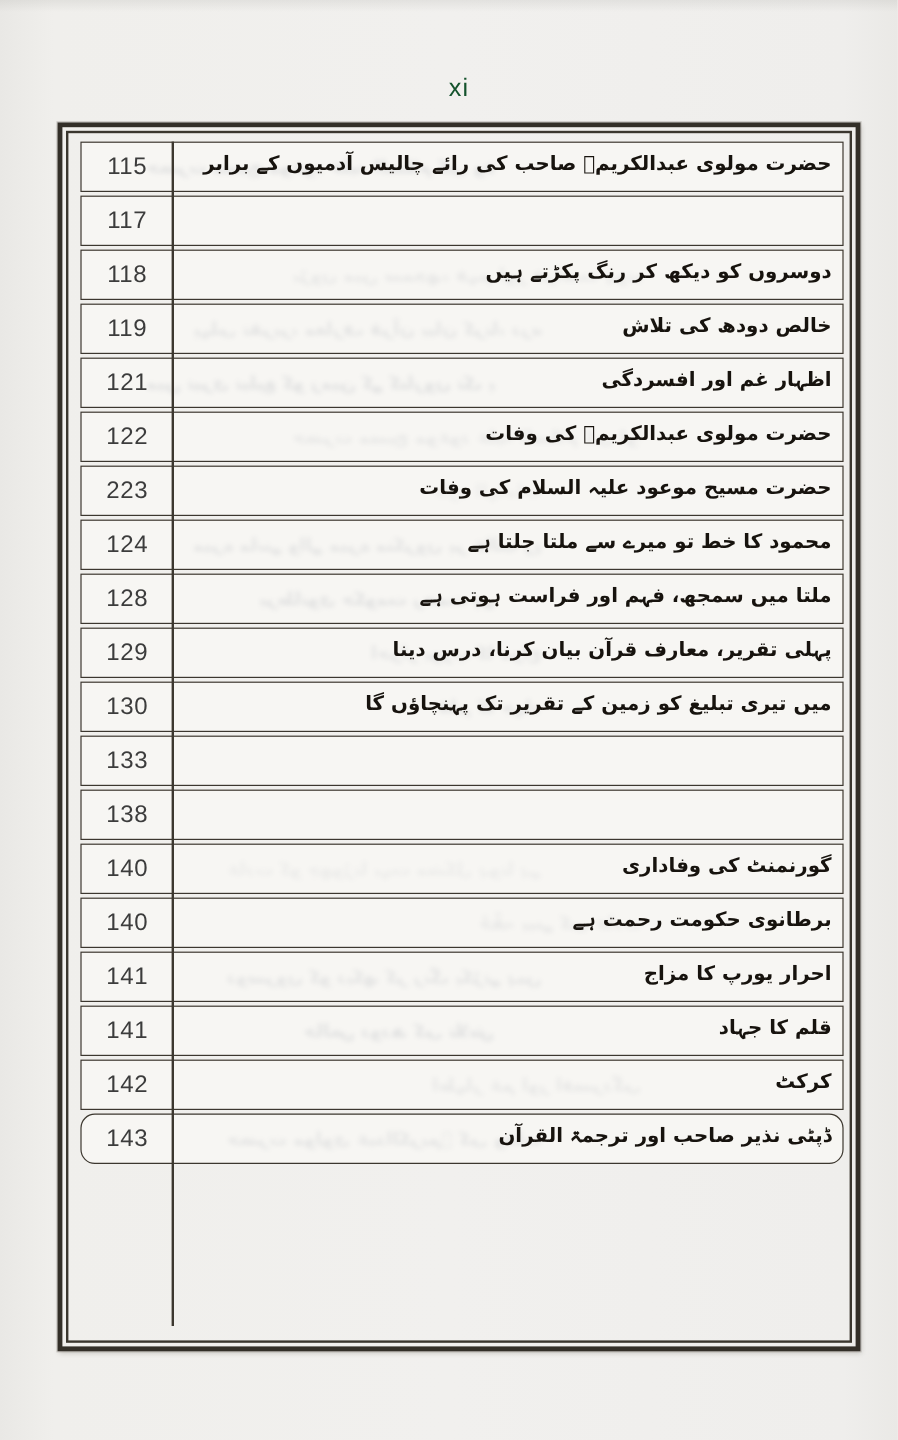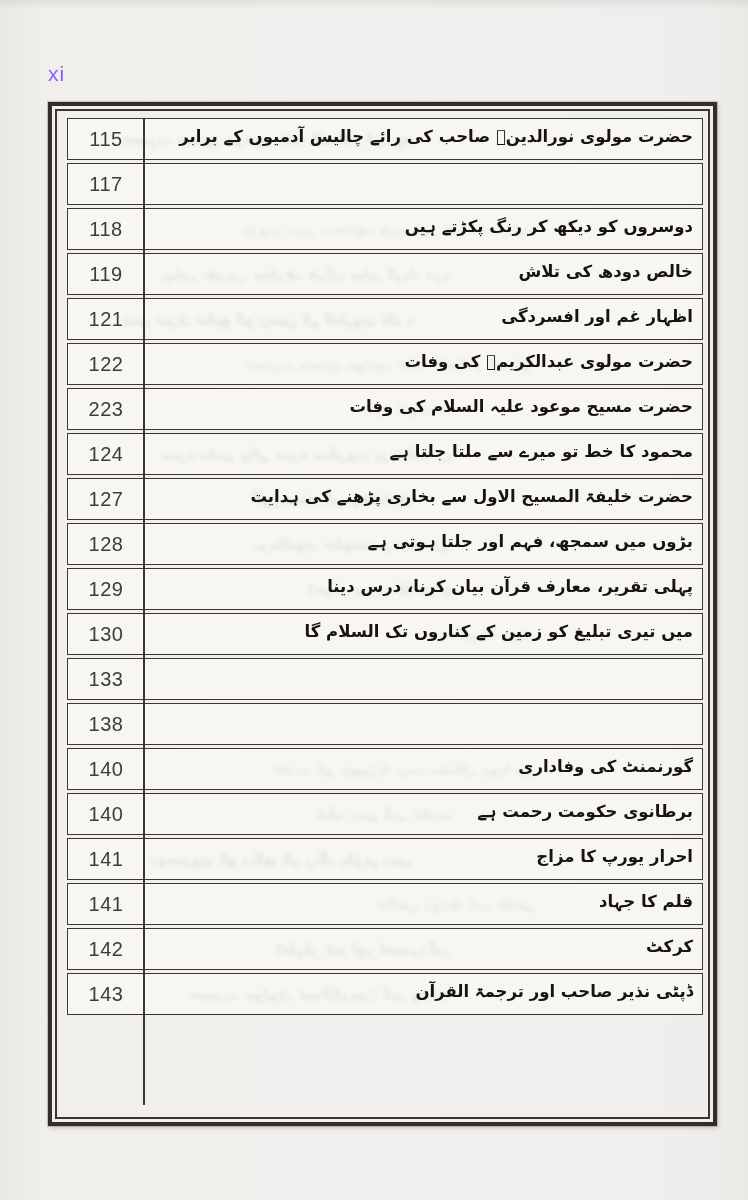--- a/index.html
+++ b/index.html
@@ -25,23 +25,24 @@
     content: "";
     position: absolute;
     left: 0; top: 0; right: 0; height: 10px;
     background: linear-gradient(180deg, rgba(160,160,155,0.18), rgba(160,160,155,0));
   }
   .folio {
     position: absolute;
     left: 48px;
     top: 62px;
     width: 669px;
+    text-align: center;
     font-size: 21px;
     letter-spacing: 1px;
-    color: #8b5cf6;
+    color: #14532d;
   }
   .frame-outer {
     position: absolute;
     left: 48px;
     top: 102px;
     width: 669px;
     height: 1024px;
     box-sizing: border-box;
     border: 4px solid #332f28;
     padding: 3px;
@@ -73,21 +74,21 @@
   .row {
     position: relative;
     box-sizing: border-box;
     height: 42px;
     margin-bottom: 3px;
     border: 1.5px solid #3c372f;
     background: #f7f6f3;
     display: flex;
     align-items: stretch;
   }
-  .row:last-child { margin-bottom: 0; }
+  .row:last-child { margin-bottom: 0; border-radius: 12px; }
   .cell-num {
     flex: 0 0 76px;
     display: flex;
     align-items: center;
     justify-content: center;
     font-family: "Liberation Sans", sans-serif;
     font-size: 20px;
     color: #3c3c3c;
     letter-spacing: 0.5px;
     text-align: center;
@@ -141,21 +142,21 @@
 
   <div class="folio">xi</div>
 
   <div class="frame-outer">
     <div class="frame-inner">
       <div class="toc-table">
   <div class="row">
     <div class="cell-num">115</div>
     <div class="cell-title">
       <span class="ghost" aria-hidden="true">حضرت مسیح موعود علیہ السلام کی وفات</span>
-      <span class="title">حضرت مولوی نورالدینؓ صاحب کی رائے چالیس آدمیوں کے برابر</span>
+      <span class="title">حضرت مولوی عبدالکریمؓ صاحب کی رائے چالیس آدمیوں کے برابر</span>
     </div>
   </div>
 
 
   <div class="row">
     <div class="cell-num">117</div>
   </div>
 
   <div class="row">
     <div class="cell-num">118</div>
@@ -198,49 +199,42 @@
   </div>
 
   <div class="row">
     <div class="cell-num">124</div>
     <div class="cell-title">
       <span class="ghost" aria-hidden="true">میرے ماننے والے میرے منکروں پر غالب رہیں گے</span>
       <span class="title">محمود کا خط تو میرے سے ملتا جلتا ہے</span>
     </div>
   </div>
 
-  <div class="row">
-    <div class="cell-num">127</div>
-    <div class="cell-title">
-      <span class="ghost" aria-hidden="true">گورنمنٹ کی وفاداری</span>
-      <span class="title">حضرت خلیفۃ المسیح الاول سے بخاری پڑھنے کی ہدایت</span>
-    </div>
-  </div>
 
   <div class="row">
     <div class="cell-num">128</div>
     <div class="cell-title">
       <span class="ghost" aria-hidden="true">برطانوی حکومت رحمت ہے</span>
-      <span class="title">بڑوں میں سمجھ، فہم اور جلتا ہوتی ہے</span>
+      <span class="title">ملتا میں سمجھ، فہم اور فراست ہوتی ہے</span>
     </div>
   </div>
 
   <div class="row">
     <div class="cell-num">129</div>
     <div class="cell-title">
       <span class="ghost" aria-hidden="true">احرار یورپ کا مزاج</span>
       <span class="title">پہلی تقریر، معارف قرآن بیان کرنا، درس دینا</span>
     </div>
   </div>
 
   <div class="row">
     <div class="cell-num">130</div>
     <div class="cell-title">
       <span class="ghost" aria-hidden="true">قلم کا جہاد</span>
-      <span class="title">میں تیری تبلیغ کو زمین کے کناروں تک السلام گا</span>
+      <span class="title">میں تیری تبلیغ کو زمین کے تقریر تک پہنچاؤں گا</span>
     </div>
   </div>
 
   <div class="row">
     <div class="cell-num">133</div>
   </div>
 
 
   <div class="row">
     <div class="cell-num">138</div>

